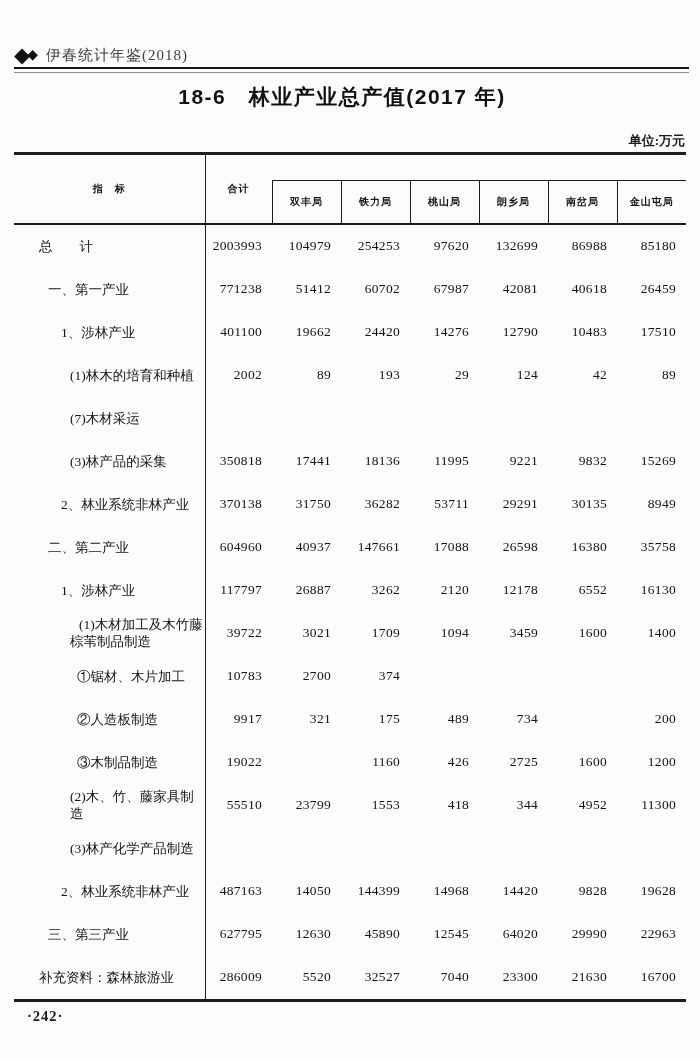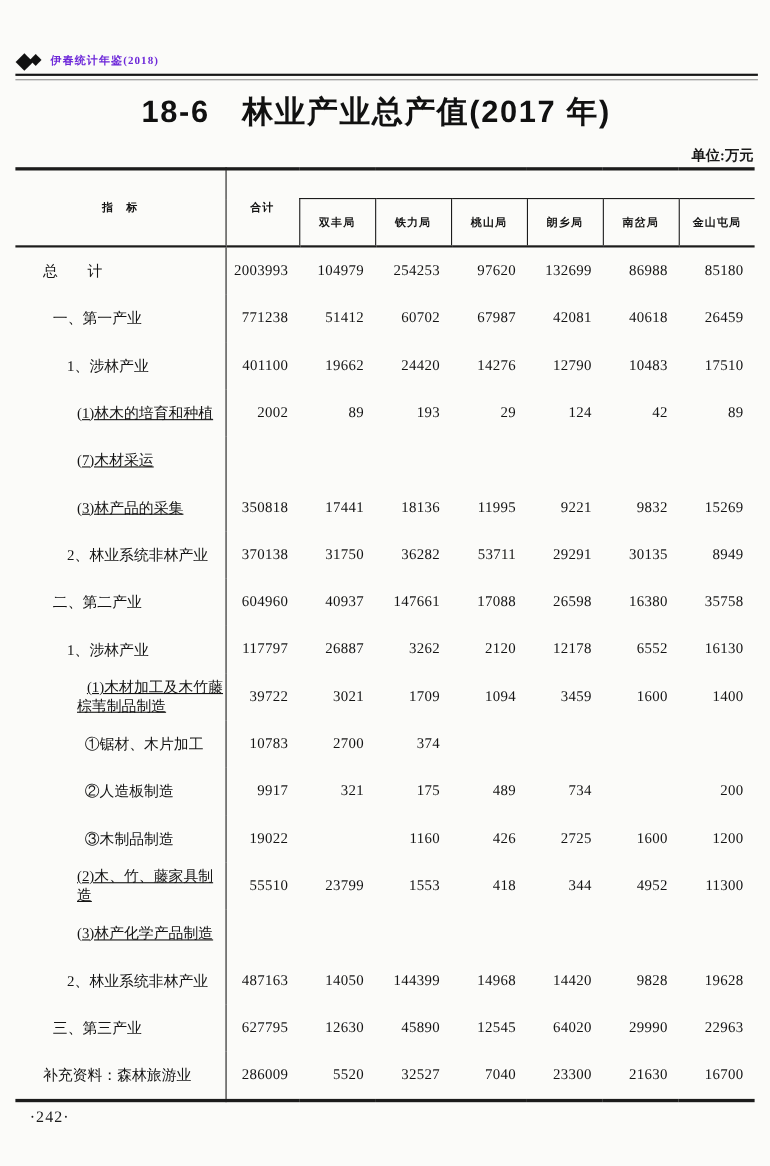--- a/index.html
+++ b/index.html
@@ -14,36 +14,36 @@
   .page{position:absolute;inset:0;}
 
   
   .book-header{
     position:absolute;left:14px;top:44px;
     display:flex;align-items:center;height:22px;
   }
   .d1{font-size:21px;line-height:1;color:#111;}
   .d2{font-size:14px;line-height:1;color:#111;margin-left:-3px;}
   .book-title{
-    margin-left:8px;font-size:10px;font-weight:700;
-    letter-spacing:1px;color:#6d28d9;
+    margin-left:8px;font-size:15px;font-weight:400;
+    letter-spacing:1px;color:#404040;
   }
   .header-rule{
     position:absolute;left:14px;right:11px;top:67px;
     height:3px;
     border-top:2.5px solid #161616;
     border-bottom:1px solid #8f8f8f;
   }
 
   
   .page-title{
     position:absolute;left:0;right:16px;top:83px;margin:0;
     text-align:center;
     font-family:"Liberation Sans", sans-serif;
-    font-size:28px;font-weight:700;letter-spacing:1.5px;color:#111;
+    font-size:21px;font-weight:700;letter-spacing:1.5px;color:#111;
   }
   .unit-note{
     position:absolute;right:15px;top:132px;
     font-size:13px;font-weight:600;color:#1a1a1a;text-align:right;
   }
 
   
   table.stats{
     position:absolute;left:14px;top:152px;
     width:672px;
@@ -68,28 +68,28 @@
   tbody td{
     height:43px;vertical-align:middle;padding:0;
     font-size:13.5px;color:#141414;
   }
   td.lbl{border-right:1.4px solid #1c1c1c;}
   td.lbl div{line-height:17px;margin-left:20px;}
   td.num{text-align:right;padding-right:10px;letter-spacing:0.3px;}
   .ind0{padding-left:5px;}
   .ind1{padding-left:14px;}
   .ind2{padding-left:27px;}
-  .ind3{padding-left:36px;text-decoration:underline;}
+  .ind3{padding-left:36px;}
   .ind4{padding-left:43px;}
   .l1x{padding-left:9px;}   
   .lbl2{margin-left:-29px;} 
 
   .page-number{
     position:absolute;left:27px;top:1008px;
-    font-size:14.5px;font-weight:400;color:#1a1a1a;letter-spacing:1px;
+    font-size:14.5px;font-weight:700;color:#1a1a1a;letter-spacing:1px;
   }
 </style>
 </head>
 <body>
 
 <div class="page">
 
   <div class="book-header">
     <span class="d1">◆</span>
     <span class="d2">◆</span>

